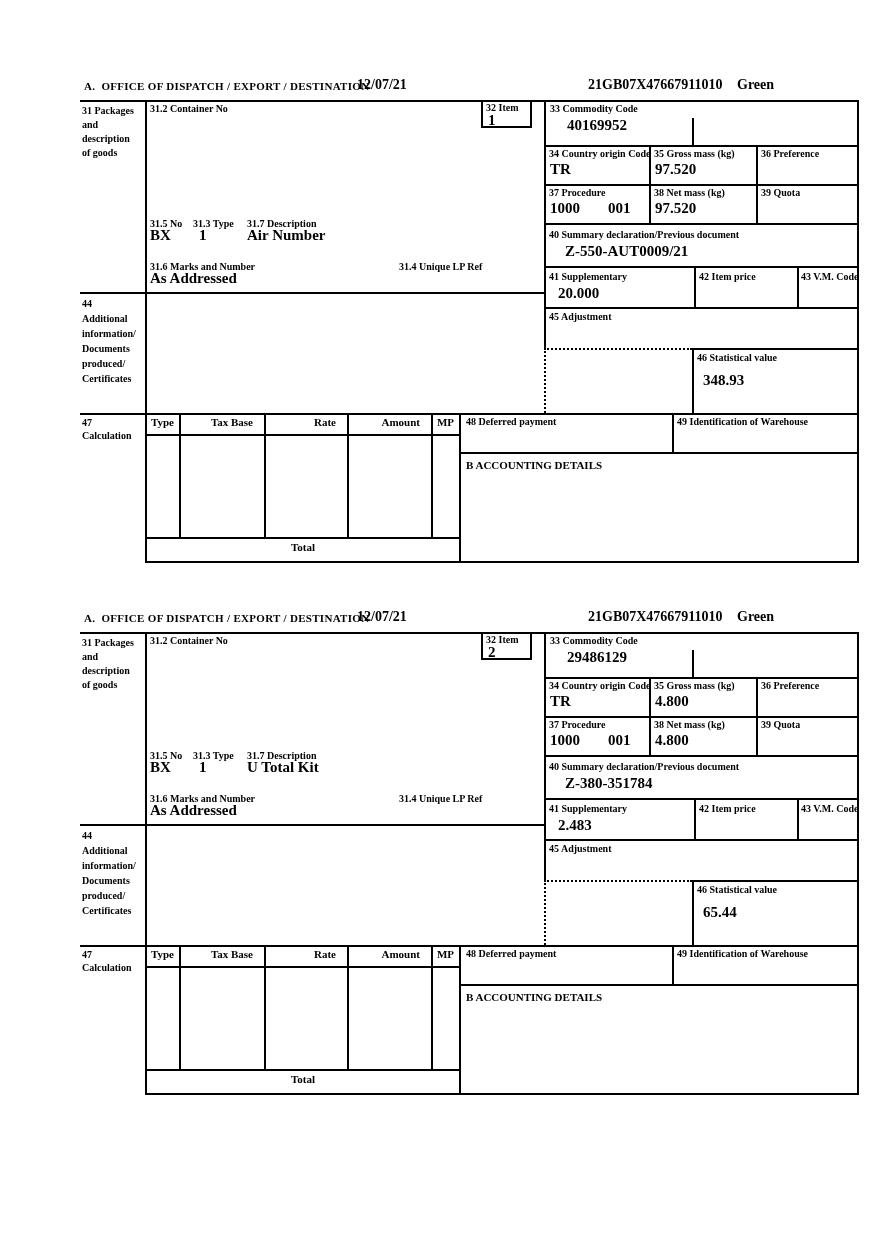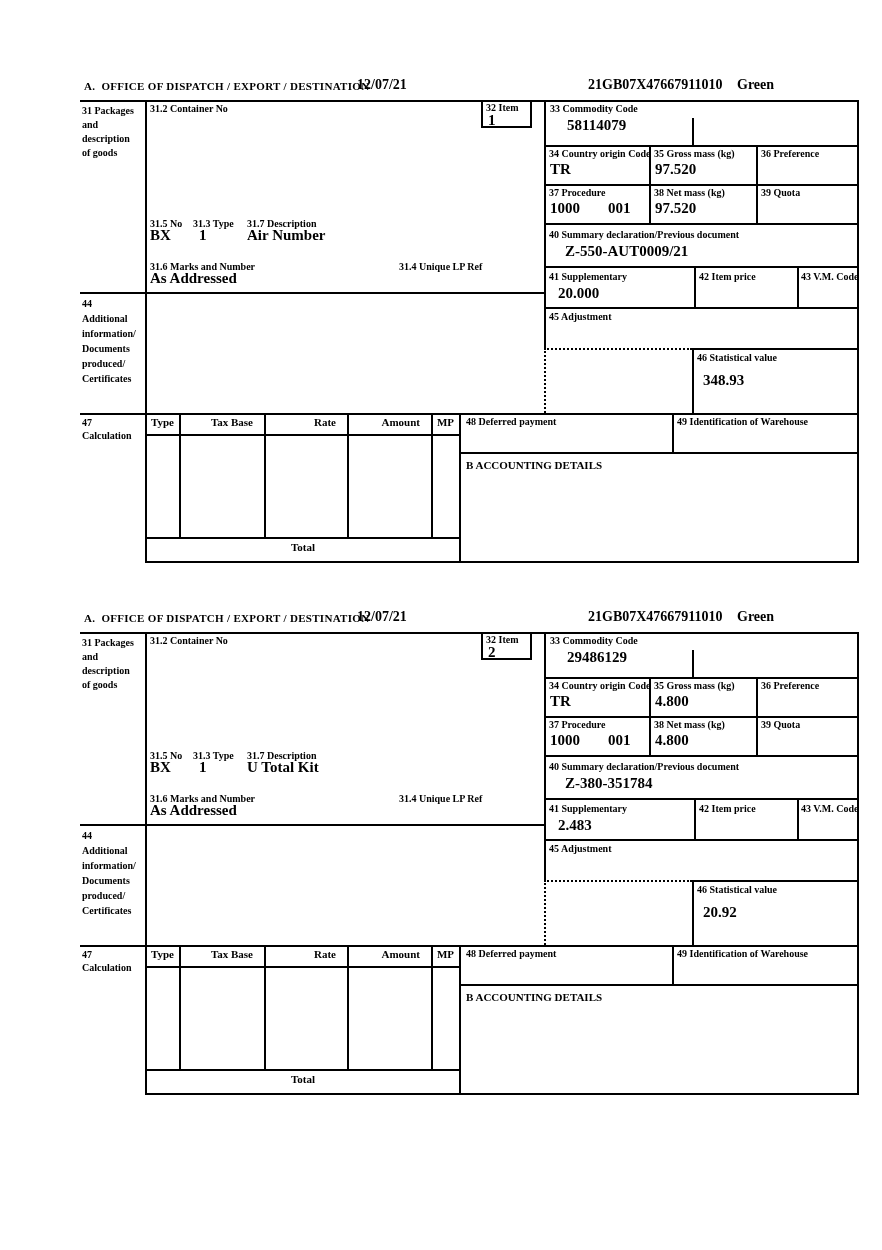--- a/index.html
+++ b/index.html
@@ -71,21 +71,21 @@
     <div class="vl" style="left:672px;top:337px;height:39px;"></div>
 
     <div class="t lbl ml" style="left:82px;top:28px;">31 Packages
 and
 description
 of goods</div>
     <div class="t lbl" style="left:150px;top:27px;">31.2 Container No</div>
     <div class="t lbl" style="left:486px;top:26px;">32 Item</div>
     <div class="t val" style="left:488px;top:36px;">1</div>
     <div class="t lbl" style="left:550px;top:27px;">33 Commodity Code</div>
-    <div class="t val" style="left:567px;top:41px;">58114079</div>
+    <div class="t val" style="left:567px;top:41px;">40169952</div>
     <div class="t lbl" style="left:549px;top:72px;">34 Country origin Code</div>
     <div class="t val" style="left:550px;top:85px;">TR</div>
     <div class="t lbl" style="left:654px;top:72px;">35 Gross mass (kg)</div>
     <div class="t val" style="left:655px;top:85px;">97.520</div>
     <div class="t lbl" style="left:761px;top:72px;">36 Preference</div>
     <div class="t lbl" style="left:549px;top:111px;">37 Procedure</div>
     <div class="t val" style="left:550px;top:124px;">1000</div>
     <div class="t val" style="left:608px;top:124px;">001</div>
     <div class="t lbl" style="left:654px;top:111px;">38 Net mass (kg)</div>
     <div class="t val" style="left:655px;top:124px;">97.520</div>
@@ -194,21 +194,21 @@
     <div class="t val" style="left:655px;top:124px;">4.800</div>
     <div class="t lbl" style="left:761px;top:111px;">39 Quota</div>
     <div class="t lbl" style="left:549px;top:153px;">40 Summary declaration/Previous document</div>
     <div class="t val" style="left:565px;top:167px;">Z-380-351784</div>
     <div class="t lbl" style="left:549px;top:195px;">41 Supplementary</div>
     <div class="t val" style="left:558px;top:209px;">2.483</div>
     <div class="t lbl" style="left:699px;top:195px;">42 Item price</div>
     <div class="t lbl" style="left:801px;top:195px;">43 V.M. Code</div>
     <div class="t lbl" style="left:549px;top:235px;">45 Adjustment</div>
     <div class="t lbl" style="left:697px;top:276px;">46 Statistical value</div>
-    <div class="t val" style="left:703px;top:296px;">20.92</div>
+    <div class="t val" style="left:703px;top:296px;">65.44</div>
 
     <div class="t lbl" style="left:150px;top:142px;">31.5 No</div>
     <div class="t lbl" style="left:193px;top:142px;">31.3 Type</div>
     <div class="t lbl" style="left:247px;top:142px;">31.7 Description</div>
     <div class="t val" style="left:150px;top:151px;">BX</div>
     <div class="t val" style="left:199px;top:151px;">1</div>
     <div class="t val" style="left:247px;top:151px;">U Total Kit</div>
     <div class="t lbl" style="left:150px;top:185px;">31.6 Marks and Number</div>
     <div class="t lbl" style="left:399px;top:185px;">31.4 Unique LP Ref</div>
     <div class="t val" style="left:150px;top:194px;">As Addressed</div>

